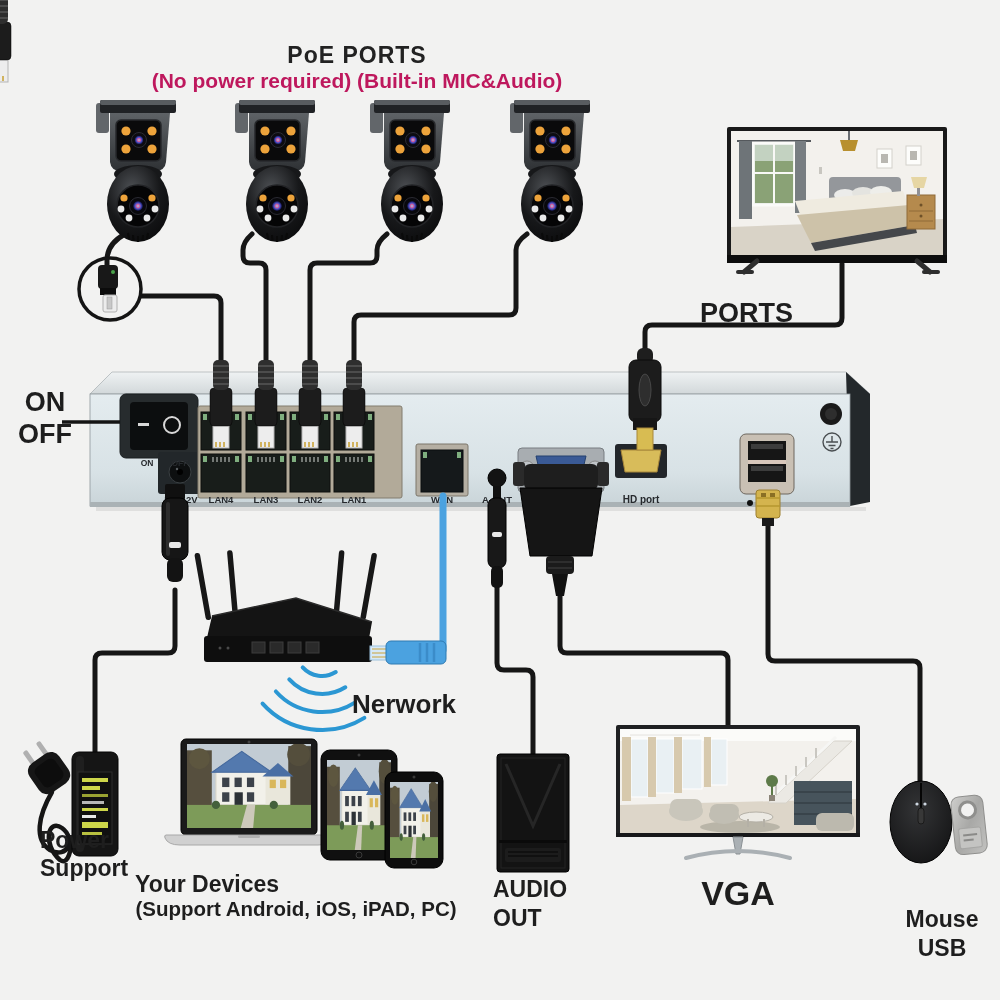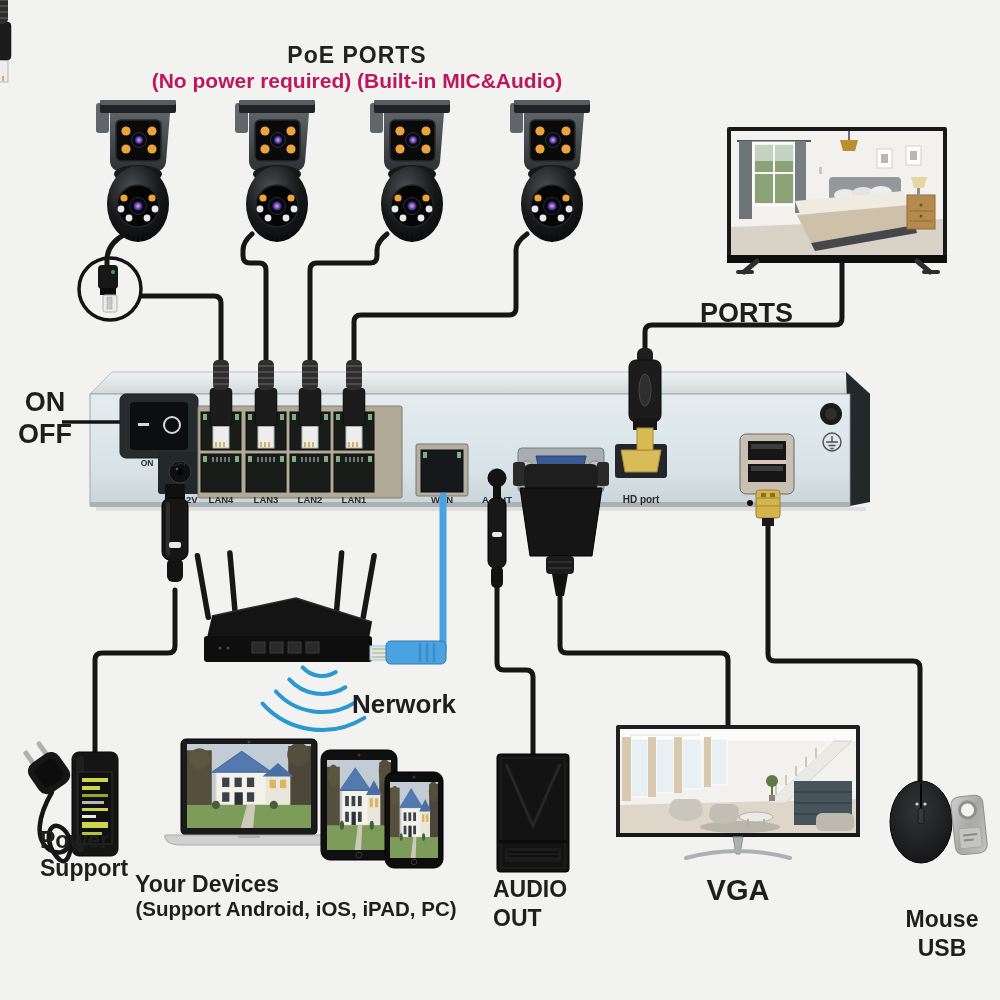--- a/index.html
+++ b/index.html
@@ -9,21 +9,21 @@
   .lbl{position:absolute;color:#1e1e1e;line-height:1.2;font-weight:bold;}
   .title1{left:157px;top:42px;width:400px;text-align:center;font-size:23px;letter-spacing:1px;color:#222;}
   .title2{left:107px;top:68px;width:500px;text-align:center;font-size:21px;color:#be185d;}
   .hdmi{left:700px;top:297px;font-size:27px;}
   .onoff{left:14px;top:386px;width:62px;text-align:center;font-size:27px;line-height:32px;}
   .nerwork{left:352px;top:653px;font-size:26px;margin-top:36px;}
   .powersupply{left:40px;top:826px;font-size:23px;line-height:28px;}
   .yourdevices{left:135px;top:871px;width:322px;text-align:left;font-size:23px;}
   .yourdevices-sub{left:135px;top:897px;width:322px;text-align:center;font-size:20.5px;}
   .audioout{left:493px;top:875px;font-size:23px;line-height:29px;}
-  .vgalbl{left:700px;top:873px;width:76px;text-align:center;font-size:29px;}
+  .vgalbl{left:700px;top:873px;width:76px;text-align:center;font-size:34px;}
   .mouselbl{left:896px;top:873px;width:92px;text-align:center;font-size:23px;line-height:29px;margin-top:32px;}
 </style>
 </head>
 <body>
 
 <div class="stage">
 
 <svg width="1000" height="1000" viewBox="0 0 1000 1000" style="position:absolute;left:0;top:0;">
   <defs>
     <linearGradient id="topGrad" x1="0" y1="0" x2="0" y2="1">

